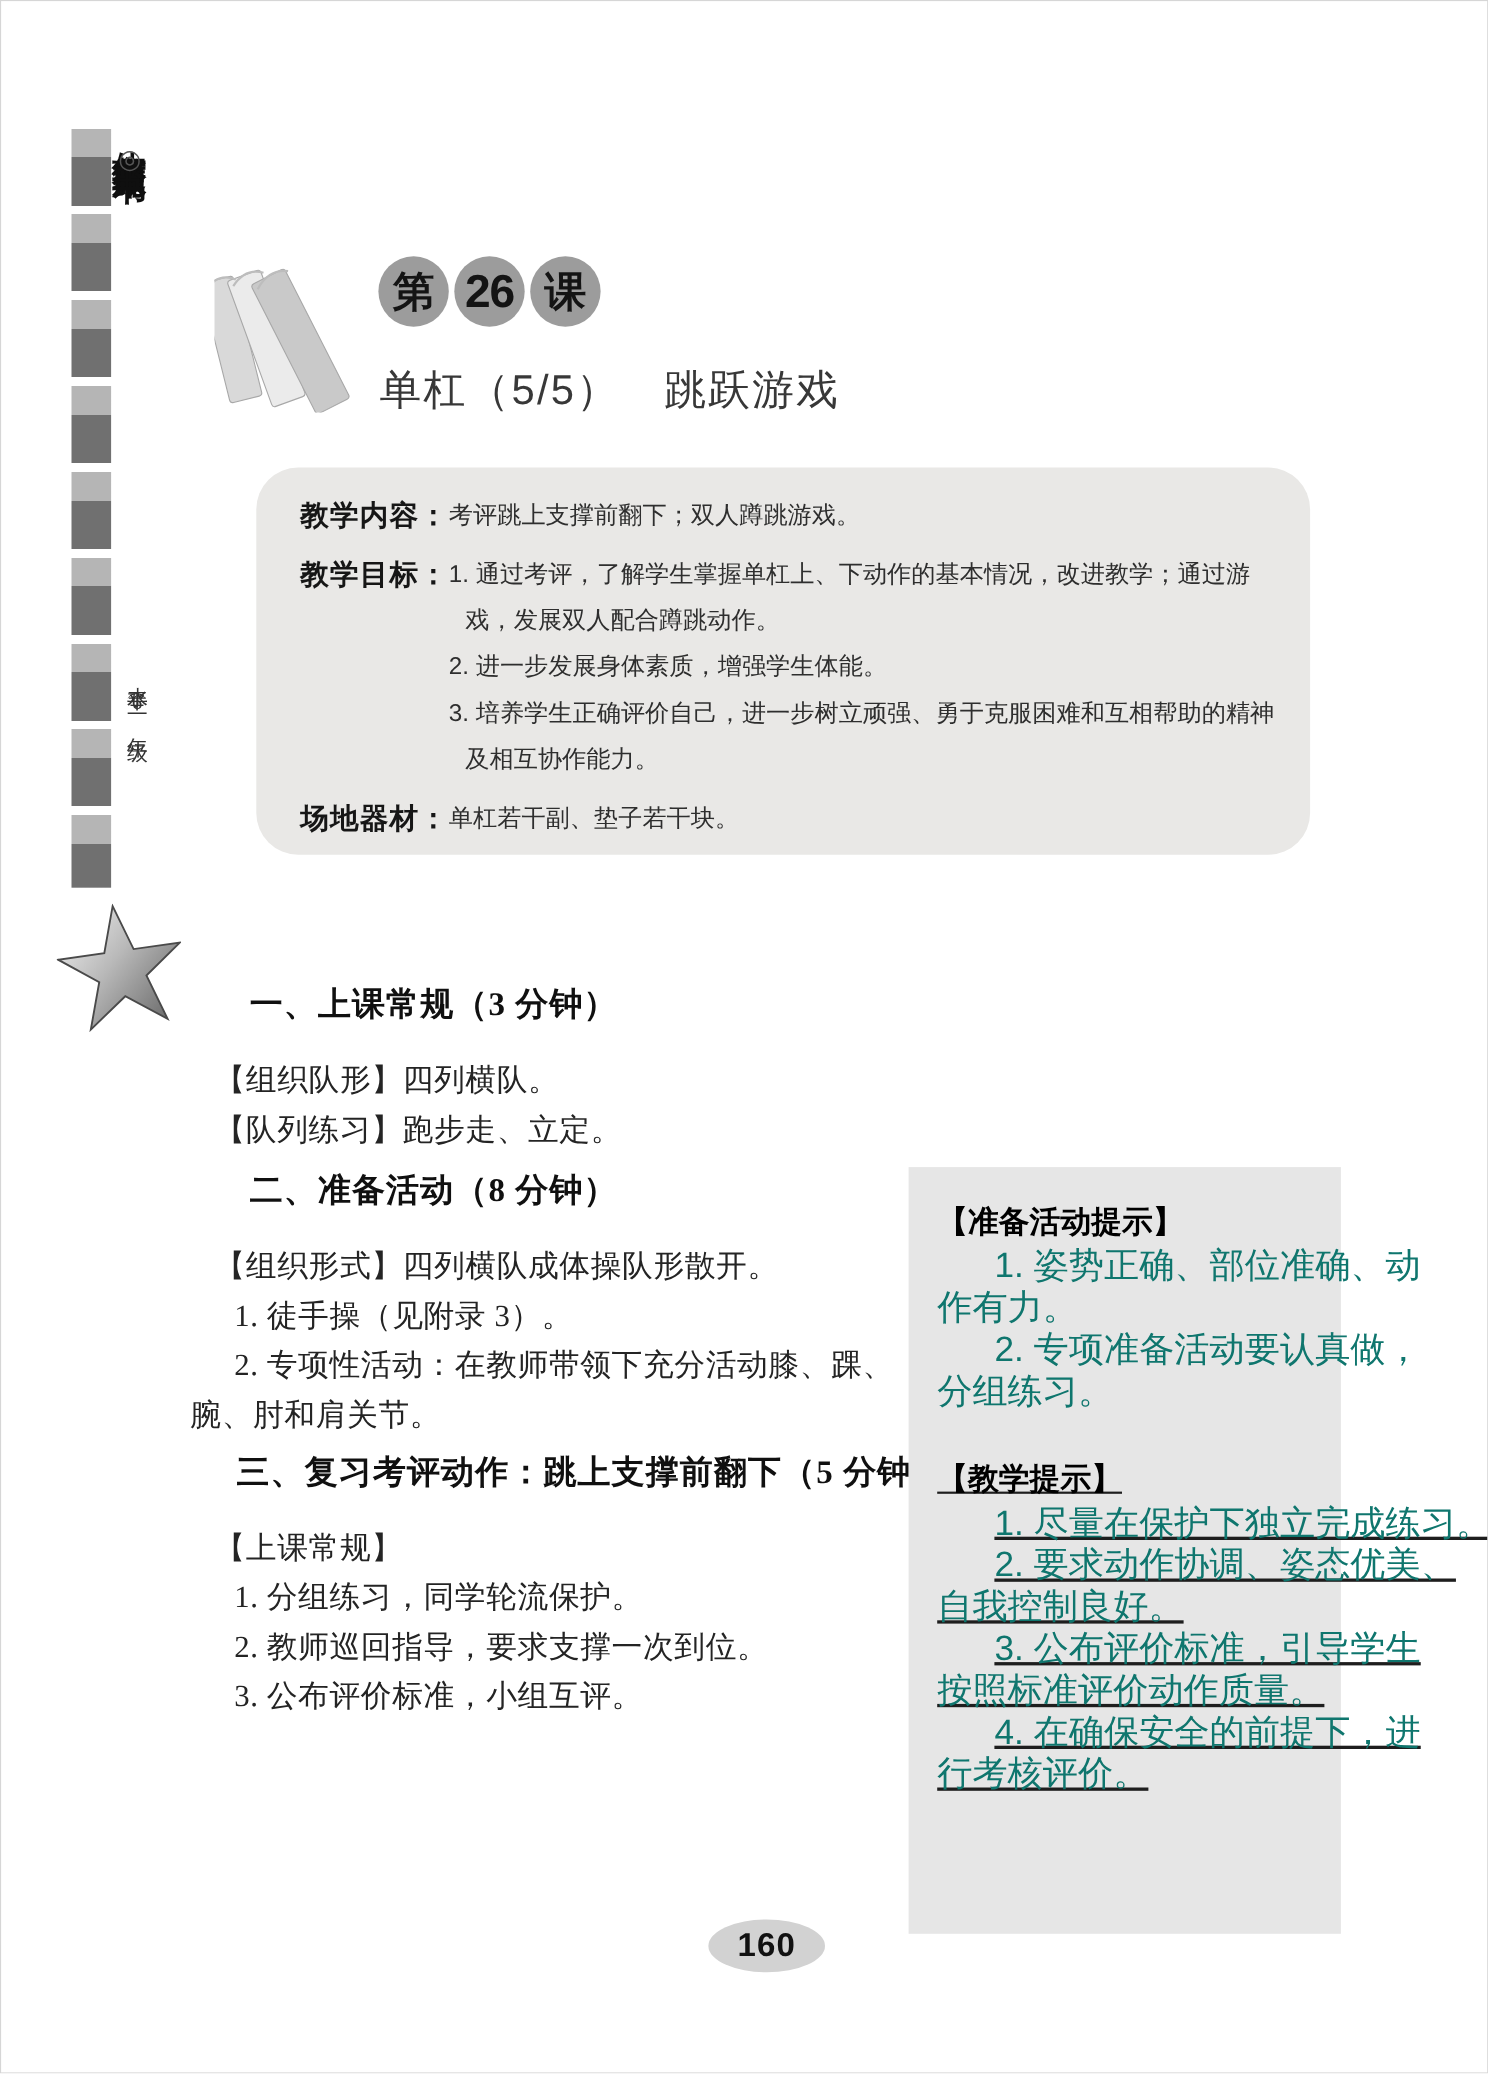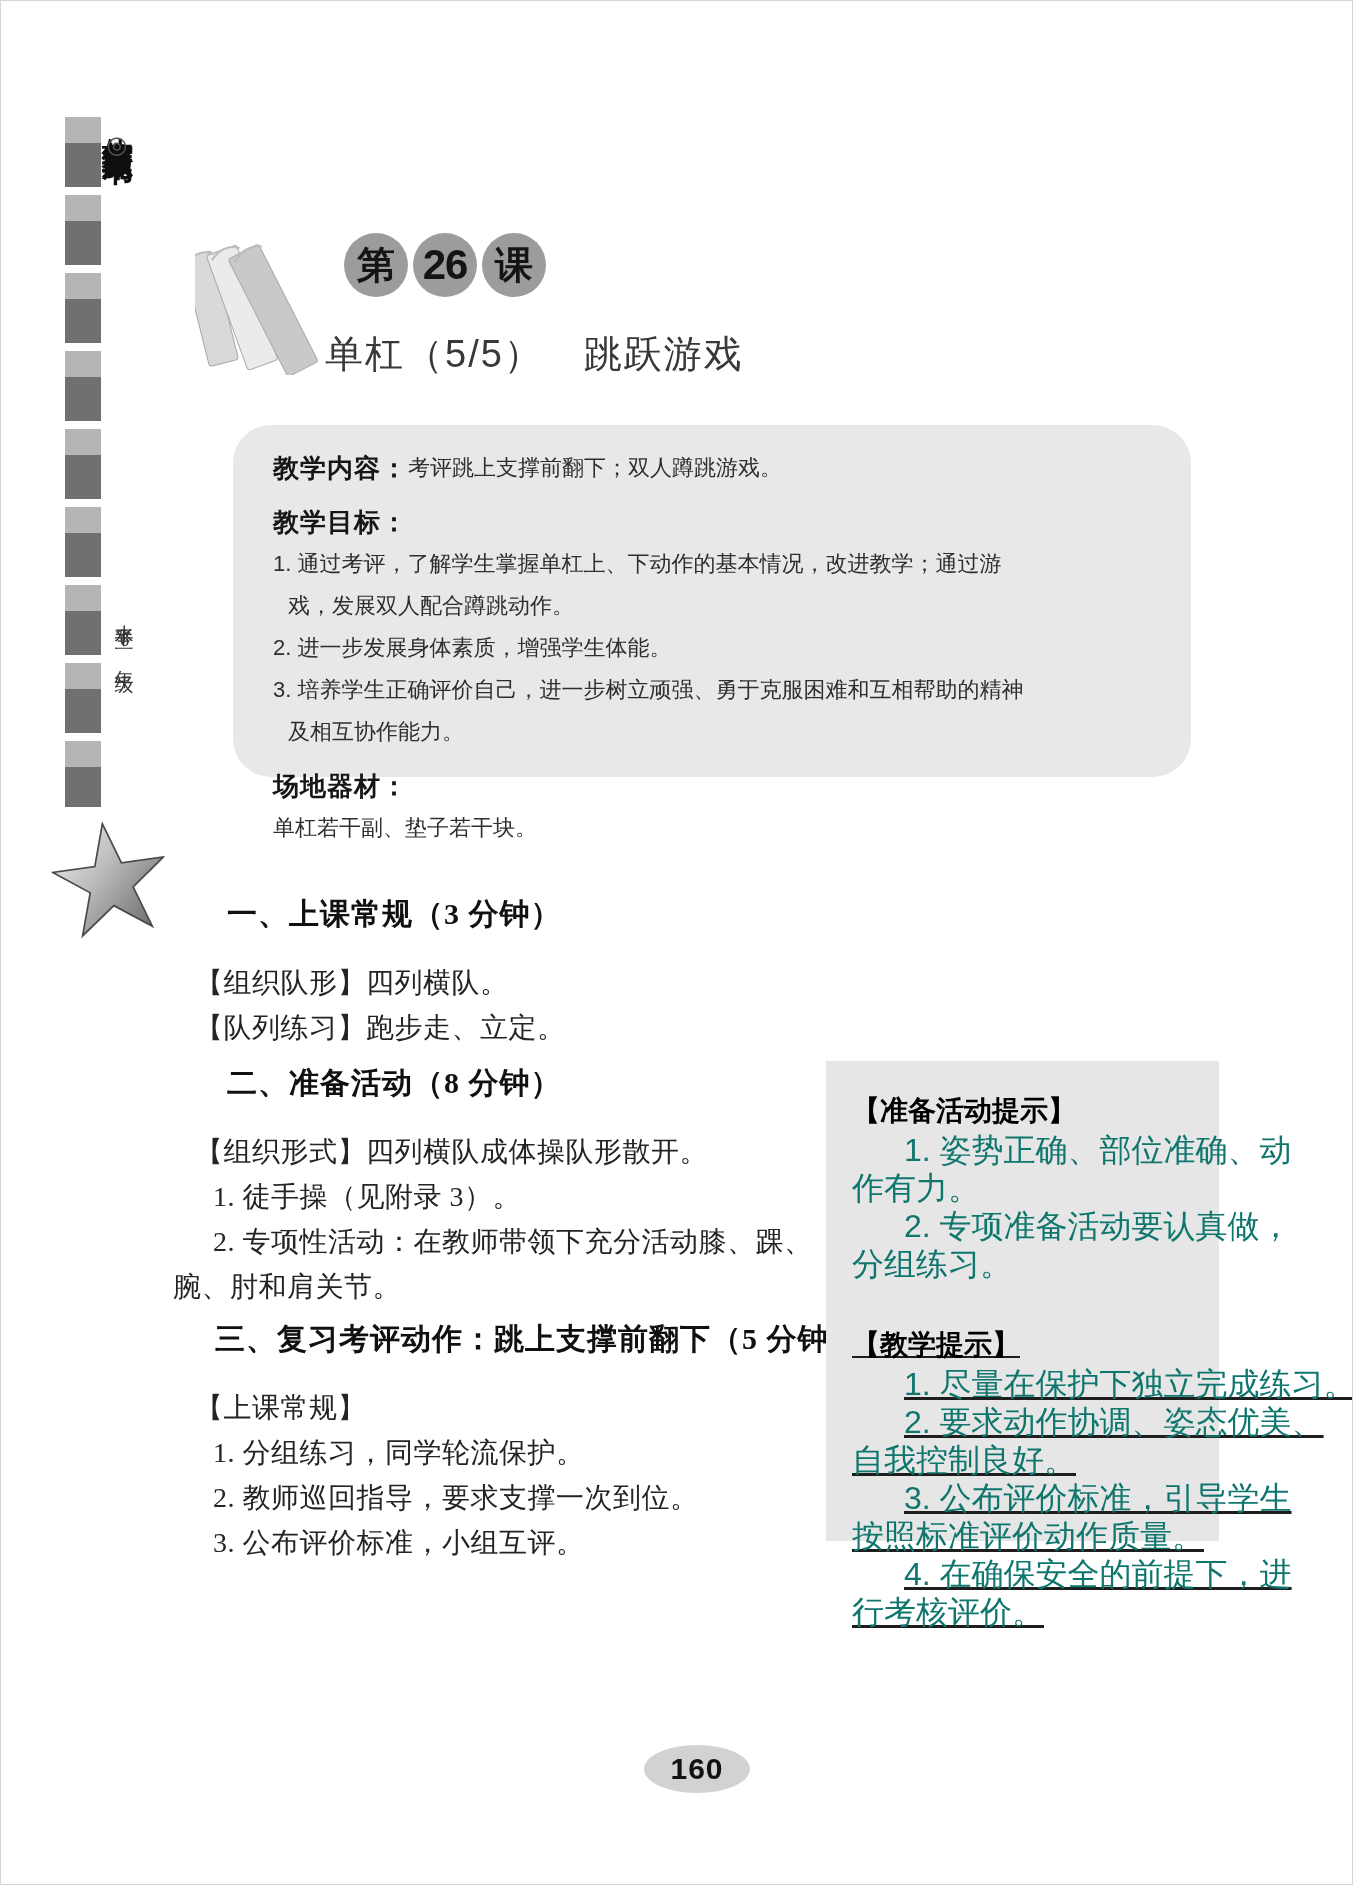--- a/index.html
+++ b/index.html
@@ -49,63 +49,63 @@
   .lesson-badge { position:absolute; left:343px; top:232px; display:flex; gap:5px; }
   .badge-circle {
     width:64px; height:64px; border-radius:50%;
     background:#9c9c9c; color:#141414;
     display:flex; align-items:center; justify-content:center;
     font-family:"Liberation Sans","DejaVu Sans",sans-serif;
     font-weight:bold; font-size:38px;
   }
   .badge-circle.num { font-size:42px; letter-spacing:-1px; }
   .subtitle {
-    position:absolute; left:324px; top:328px;
+    position:absolute; left:344px; top:328px;
     font-family:"Liberation Sans","DejaVu Sans",sans-serif;
     font-size:38px; color:#383838; letter-spacing:2px; white-space:nowrap;
   }
 
   
   .info-box {
     position:absolute; left:232px; top:424px;
     width:958px; height:352px;
     background:#e9e8e6; border-radius:38px;
     padding:22px 30px 10px 40px;
     font-family:"Liberation Sans","DejaVu Sans",sans-serif;
   }
   .info-row { display:flex; align-items:flex-start; }
   .info-label {
     flex:0 0 auto; font-weight:bold; font-size:26px; line-height:42px;
     color:#161616; white-space:nowrap; letter-spacing:1px;
   }
   .info-lines { font-size:22px; line-height:42px; color:#2e2e2e; }
   .info-lines .ln { white-space:nowrap; }
   .info-lines .ln.cont { text-indent:15px; }
-  .info-row + .info-row { margin-top:12px;flex-direction:column; }
+  .info-row + .info-row { margin-top:12px; }
 
   
   .section { position:absolute; left:150px; width:700px; }
   .sec-h {
     font-size:30px; font-weight:bold; color:#101010;
     line-height:40px; letter-spacing:1px; white-space:nowrap;
     text-indent:76px; margin-bottom:26px;
   }
   .sec-h.h3i { text-indent:64px; }
   .section .ln {
     font-size:28px; line-height:45px; color:#242424;
     white-space:nowrap; letter-spacing:0.5px;
   }
   .section .ln.b { text-indent:44px; }   
   .section .ln.n { text-indent:62px; }   
   .section .ln.c { text-indent:22px; }   
 
   
   .tips-box {
     position:absolute; left:825px; top:1060px;
-    width:393px; height:480px;
+    width:393px; height:697px;
     background:#e6e6e6;
     padding:30px 26px;
     font-family:"Liberation Sans","DejaVu Sans",sans-serif;
   }
   .tip-title {
     font-size:28px; font-weight:bold; color:#000;
     line-height:40px; white-space:nowrap;
   }
   .tip-group + .tip-group { margin-top:42px;text-decoration:underline; }
   .tip-group .ln {

